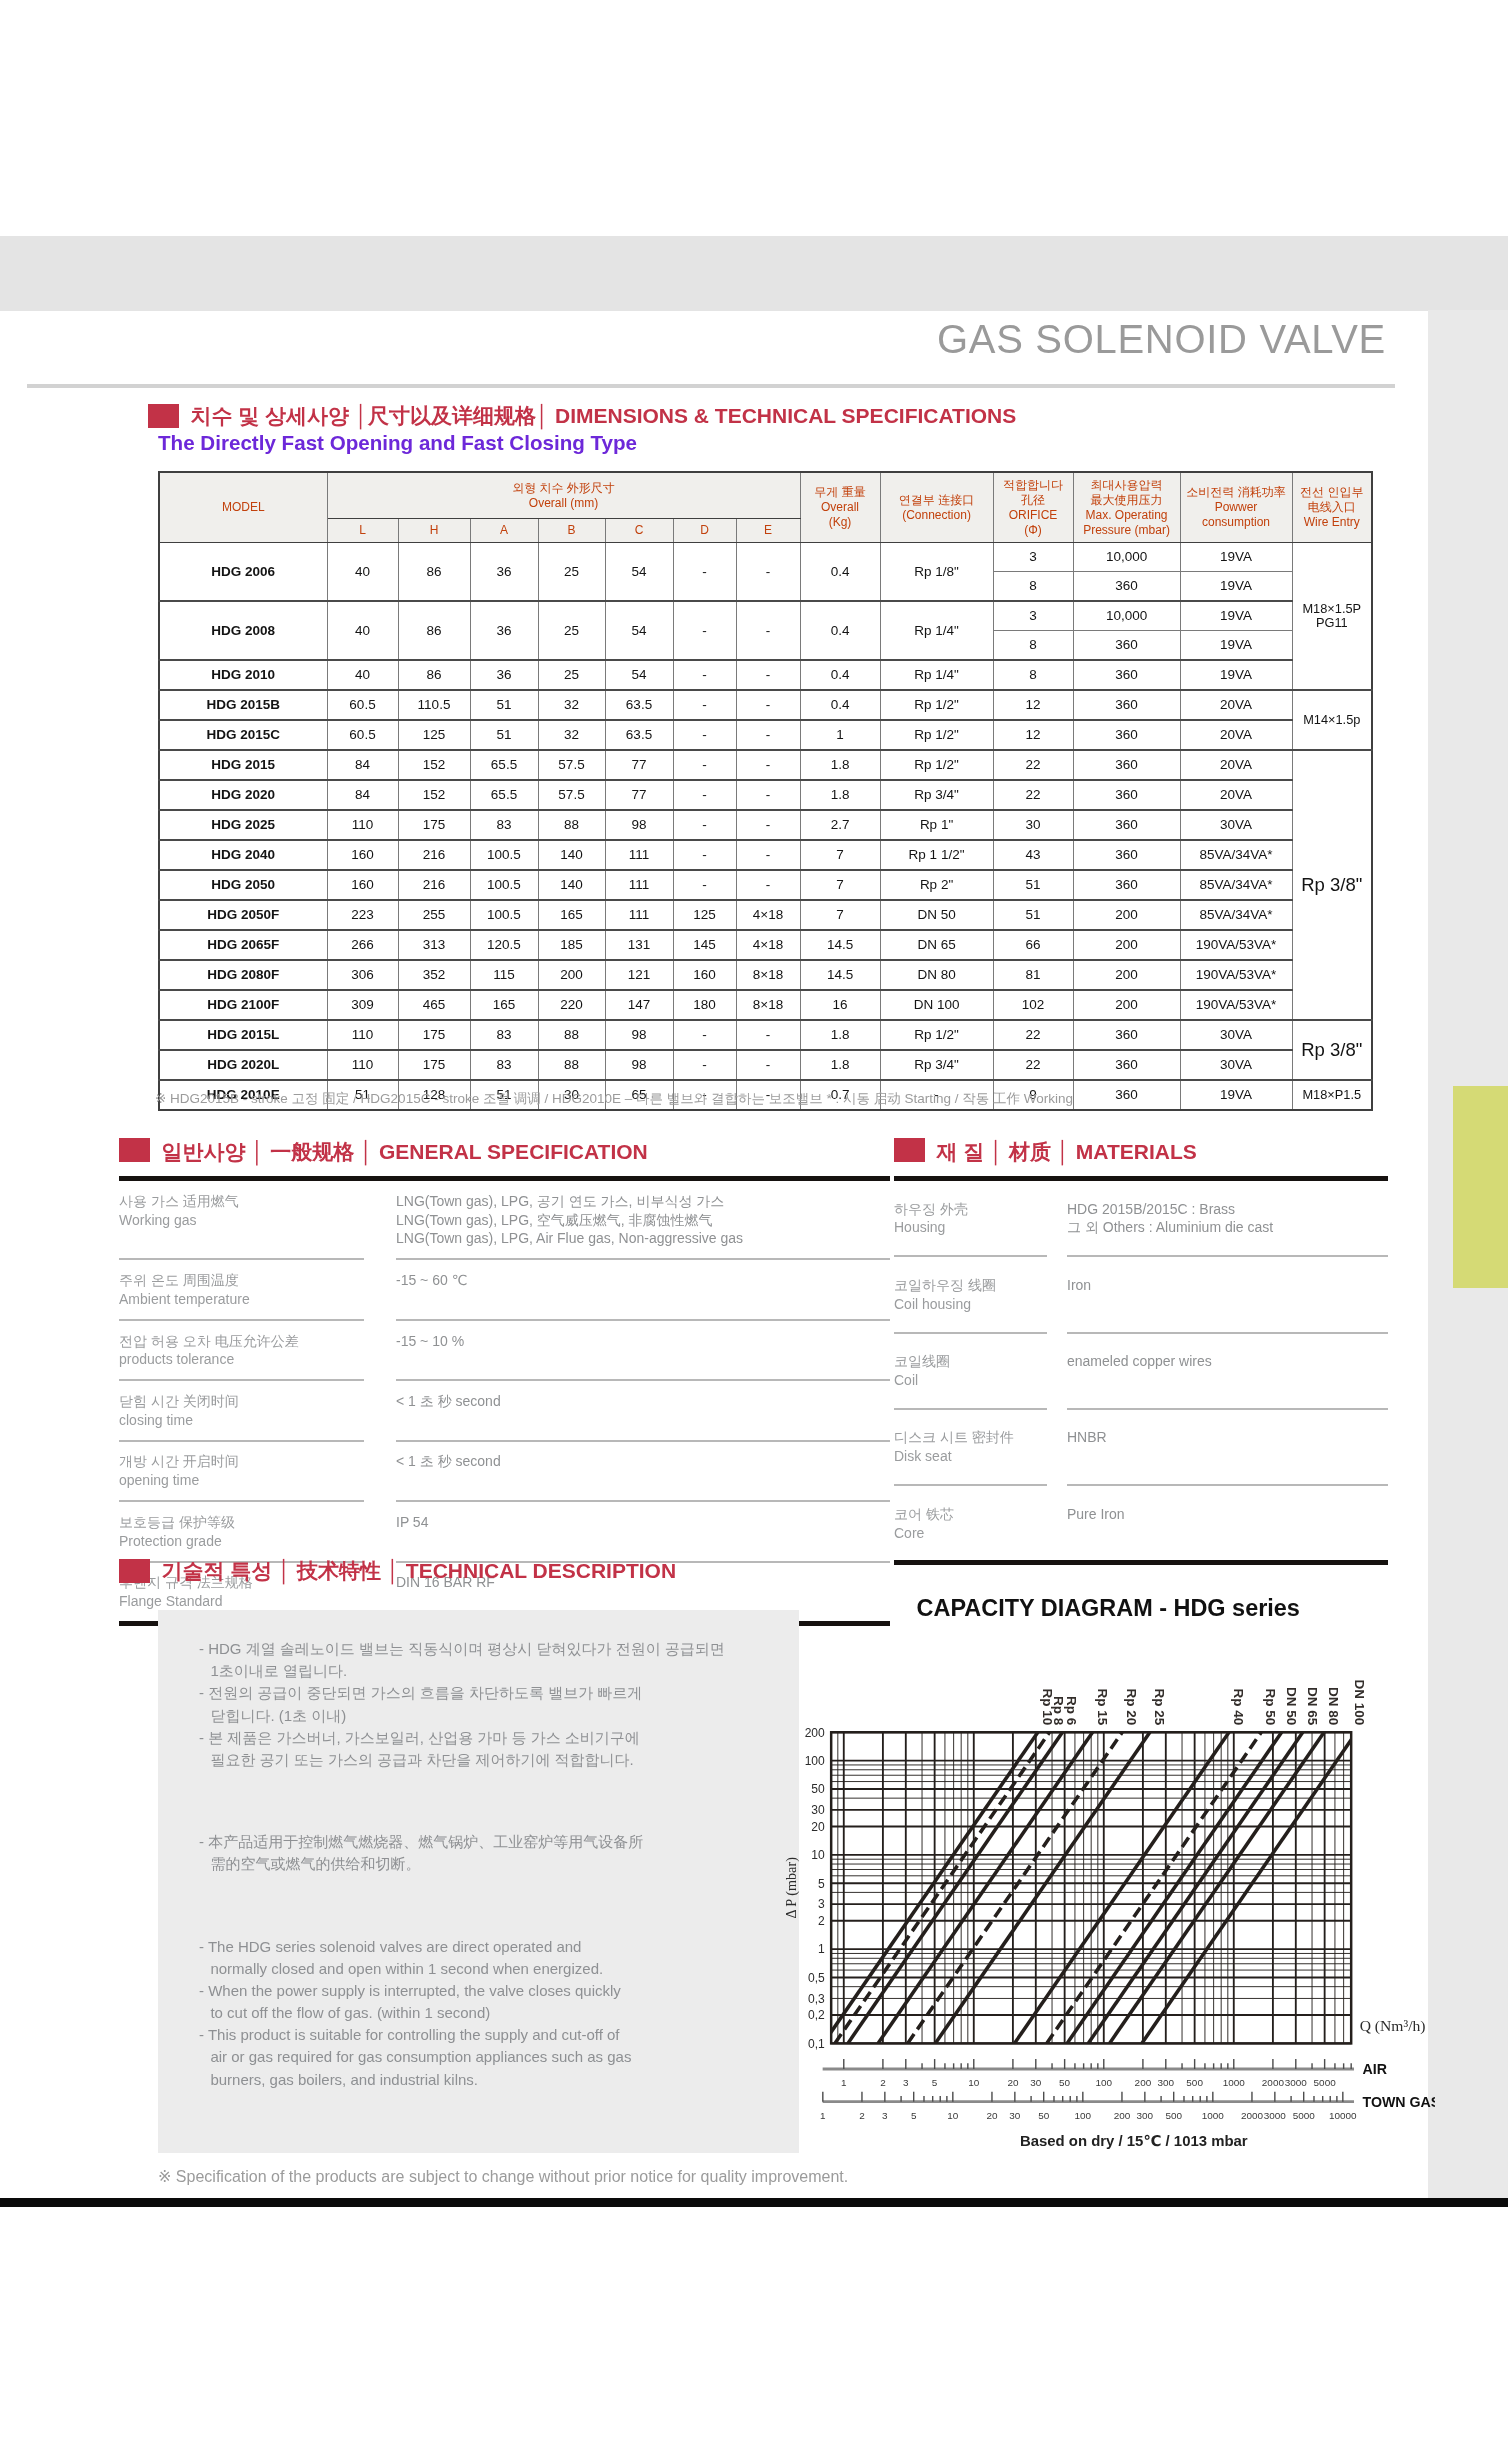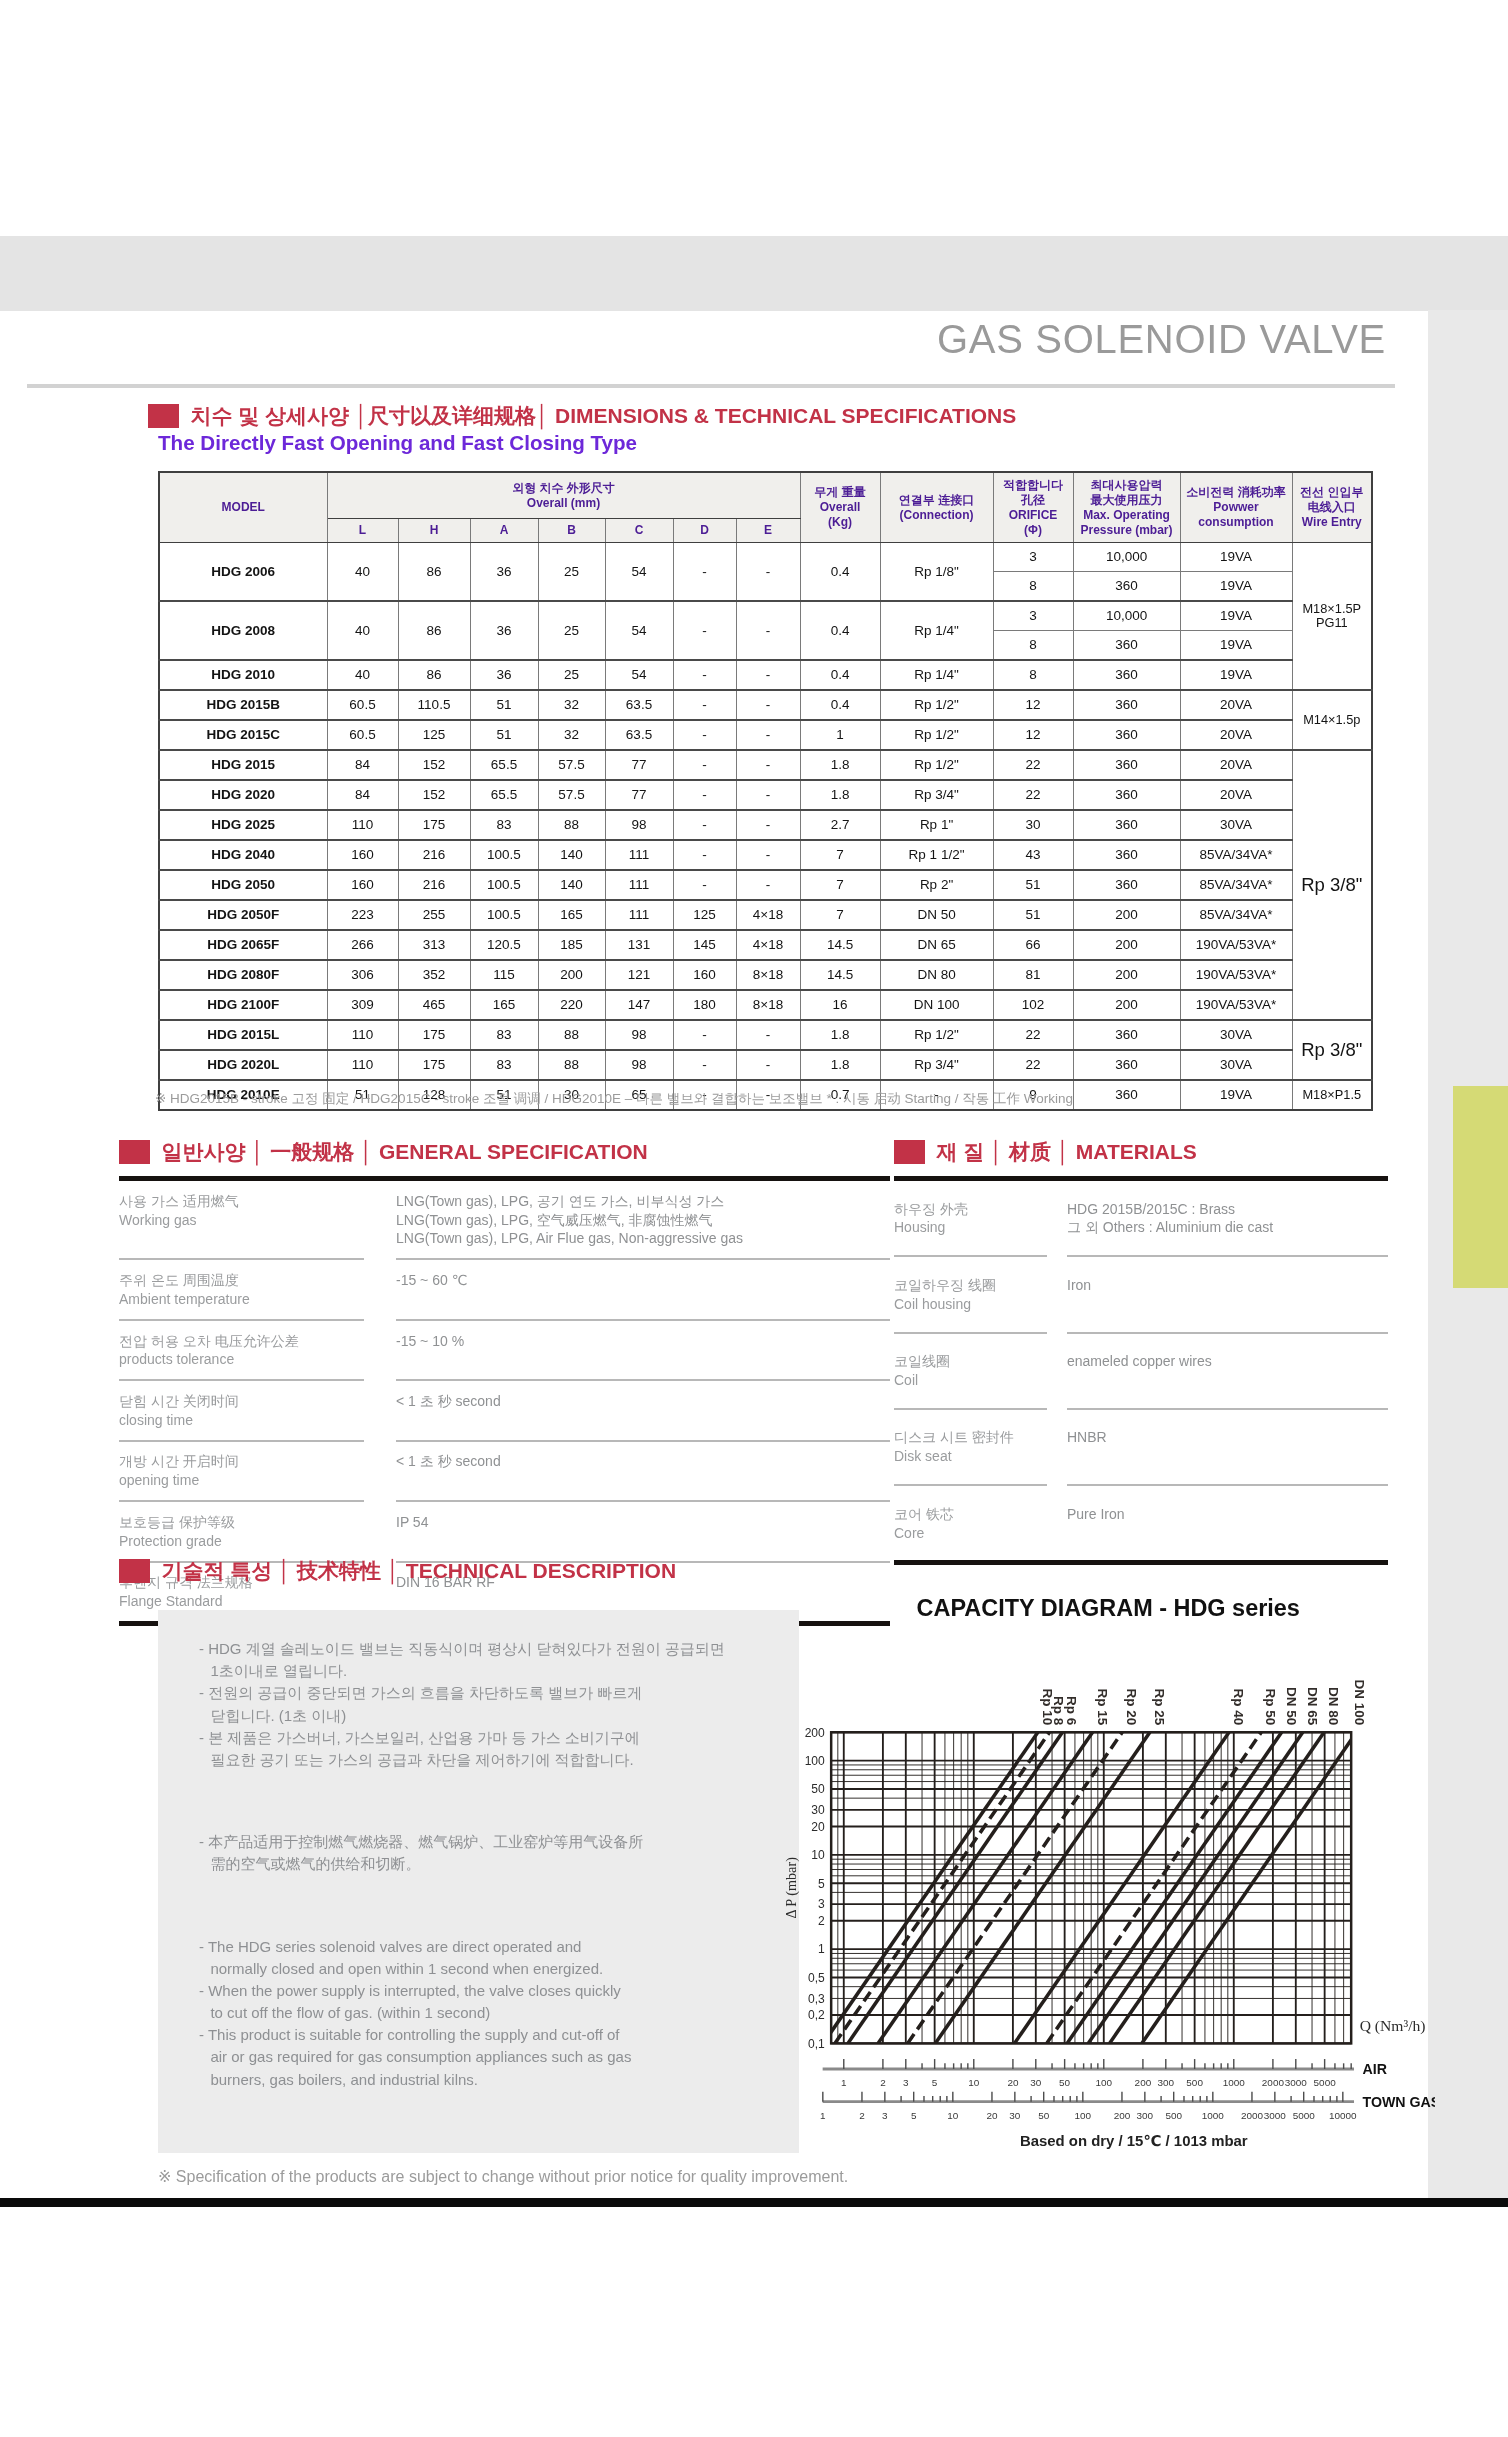--- a/index.html
+++ b/index.html
@@ -13,32 +13,32 @@
              font-size:40px;letter-spacing:0.7px;color:#9a9a9a;font-weight:400;white-space:nowrap;}
   .titlerule{position:absolute;left:27px;top:384px;width:1368px;height:3.6px;background:#d2d2d2;}
   .sechead{position:absolute;display:flex;align-items:center;}
   .sechead .sq{display:inline-block;width:31px;height:24px;background:#c23247;margin-right:11.4px;flex:0 0 auto;}
   .sechead .stx{font-size:21px;font-weight:bold;color:#c23247;white-space:nowrap;letter-spacing:0px;}
   .subtitle{position:absolute;left:158px;top:431px;font-size:20.6px;font-weight:bold;color:#6d28d9;}
   .tablewrap{position:absolute;left:158px;top:471px;width:1215px;}
   #spec-table{border-collapse:collapse;table-layout:fixed;width:1215px;border:2.1px solid #3f3f3f;}
   #spec-table th,#spec-table td{border:0.7px solid #7a7a7a;text-align:center;vertical-align:middle;
       padding:0 1.4px;white-space:pre-line;}
-  #spec-table thead th{background:#f0efec;font-weight:bold;font-size:12px;line-height:1.25;color:#4c1d95;}
+  #spec-table thead th{background:#f0efec;font-weight:normal;font-size:12px;line-height:1.25;color:#c2410c;}
   #spec-table thead tr:first-child th{height:45px;}
   #spec-table thead tr:last-child th{height:23px;}
   #spec-table thead th{border-bottom-width:1.4px;border-bottom-color:#3f3f3f;}
   #spec-table td{height:28px;font-size:13.5px;line-height:1.12;color:#141414;}
   #spec-table tr.gs td{border-top:2.8px double #4a4a4a;}
   #spec-table td.model{font-weight:bold;font-size:13.5px;}
   #spec-table td.wire{font-size:12.8px;}
   #spec-table td.wire.big{font-size:18.5px;}
   .footnote{position:absolute;left:155px;top:1090px;font-size:13.5px;color:#9b9b9b;white-space:nowrap;}
   .block{position:absolute;}
-  .block .bhead{display:flex;align-items:center;margin-bottom:10px;}
+  .block .bhead{display:flex;margin-bottom:10px;}
   .block .sq{display:inline-block;width:31px;height:24px;background:#c23247;margin-right:11.4px;}
   .block .stx{font-size:21px;font-weight:bold;color:#c23247;white-space:nowrap;}
   .block .rule{height:5px;background:#161210;margin-left:0px;}
   .kvrows{border-bottom:5px solid #161210;}
   .kvrow{display:flex;}
   .kvrow .lab,.kvrow .val{padding:10.7px 0 10px 0;font-size:14px;line-height:1.35;color:#9a9c9e;white-space:pre-line;}
   .kvrow .lab{flex:0 0 auto;}
   .kvrow .val{flex:1 1 auto;color:#8f9193;}
   .kvrow + .kvrow .lab,.kvrow + .kvrow .val{border-top:2.8px double #b8b8b8;}
   #general-rows .lab{width:245px;margin-right:32px;}

